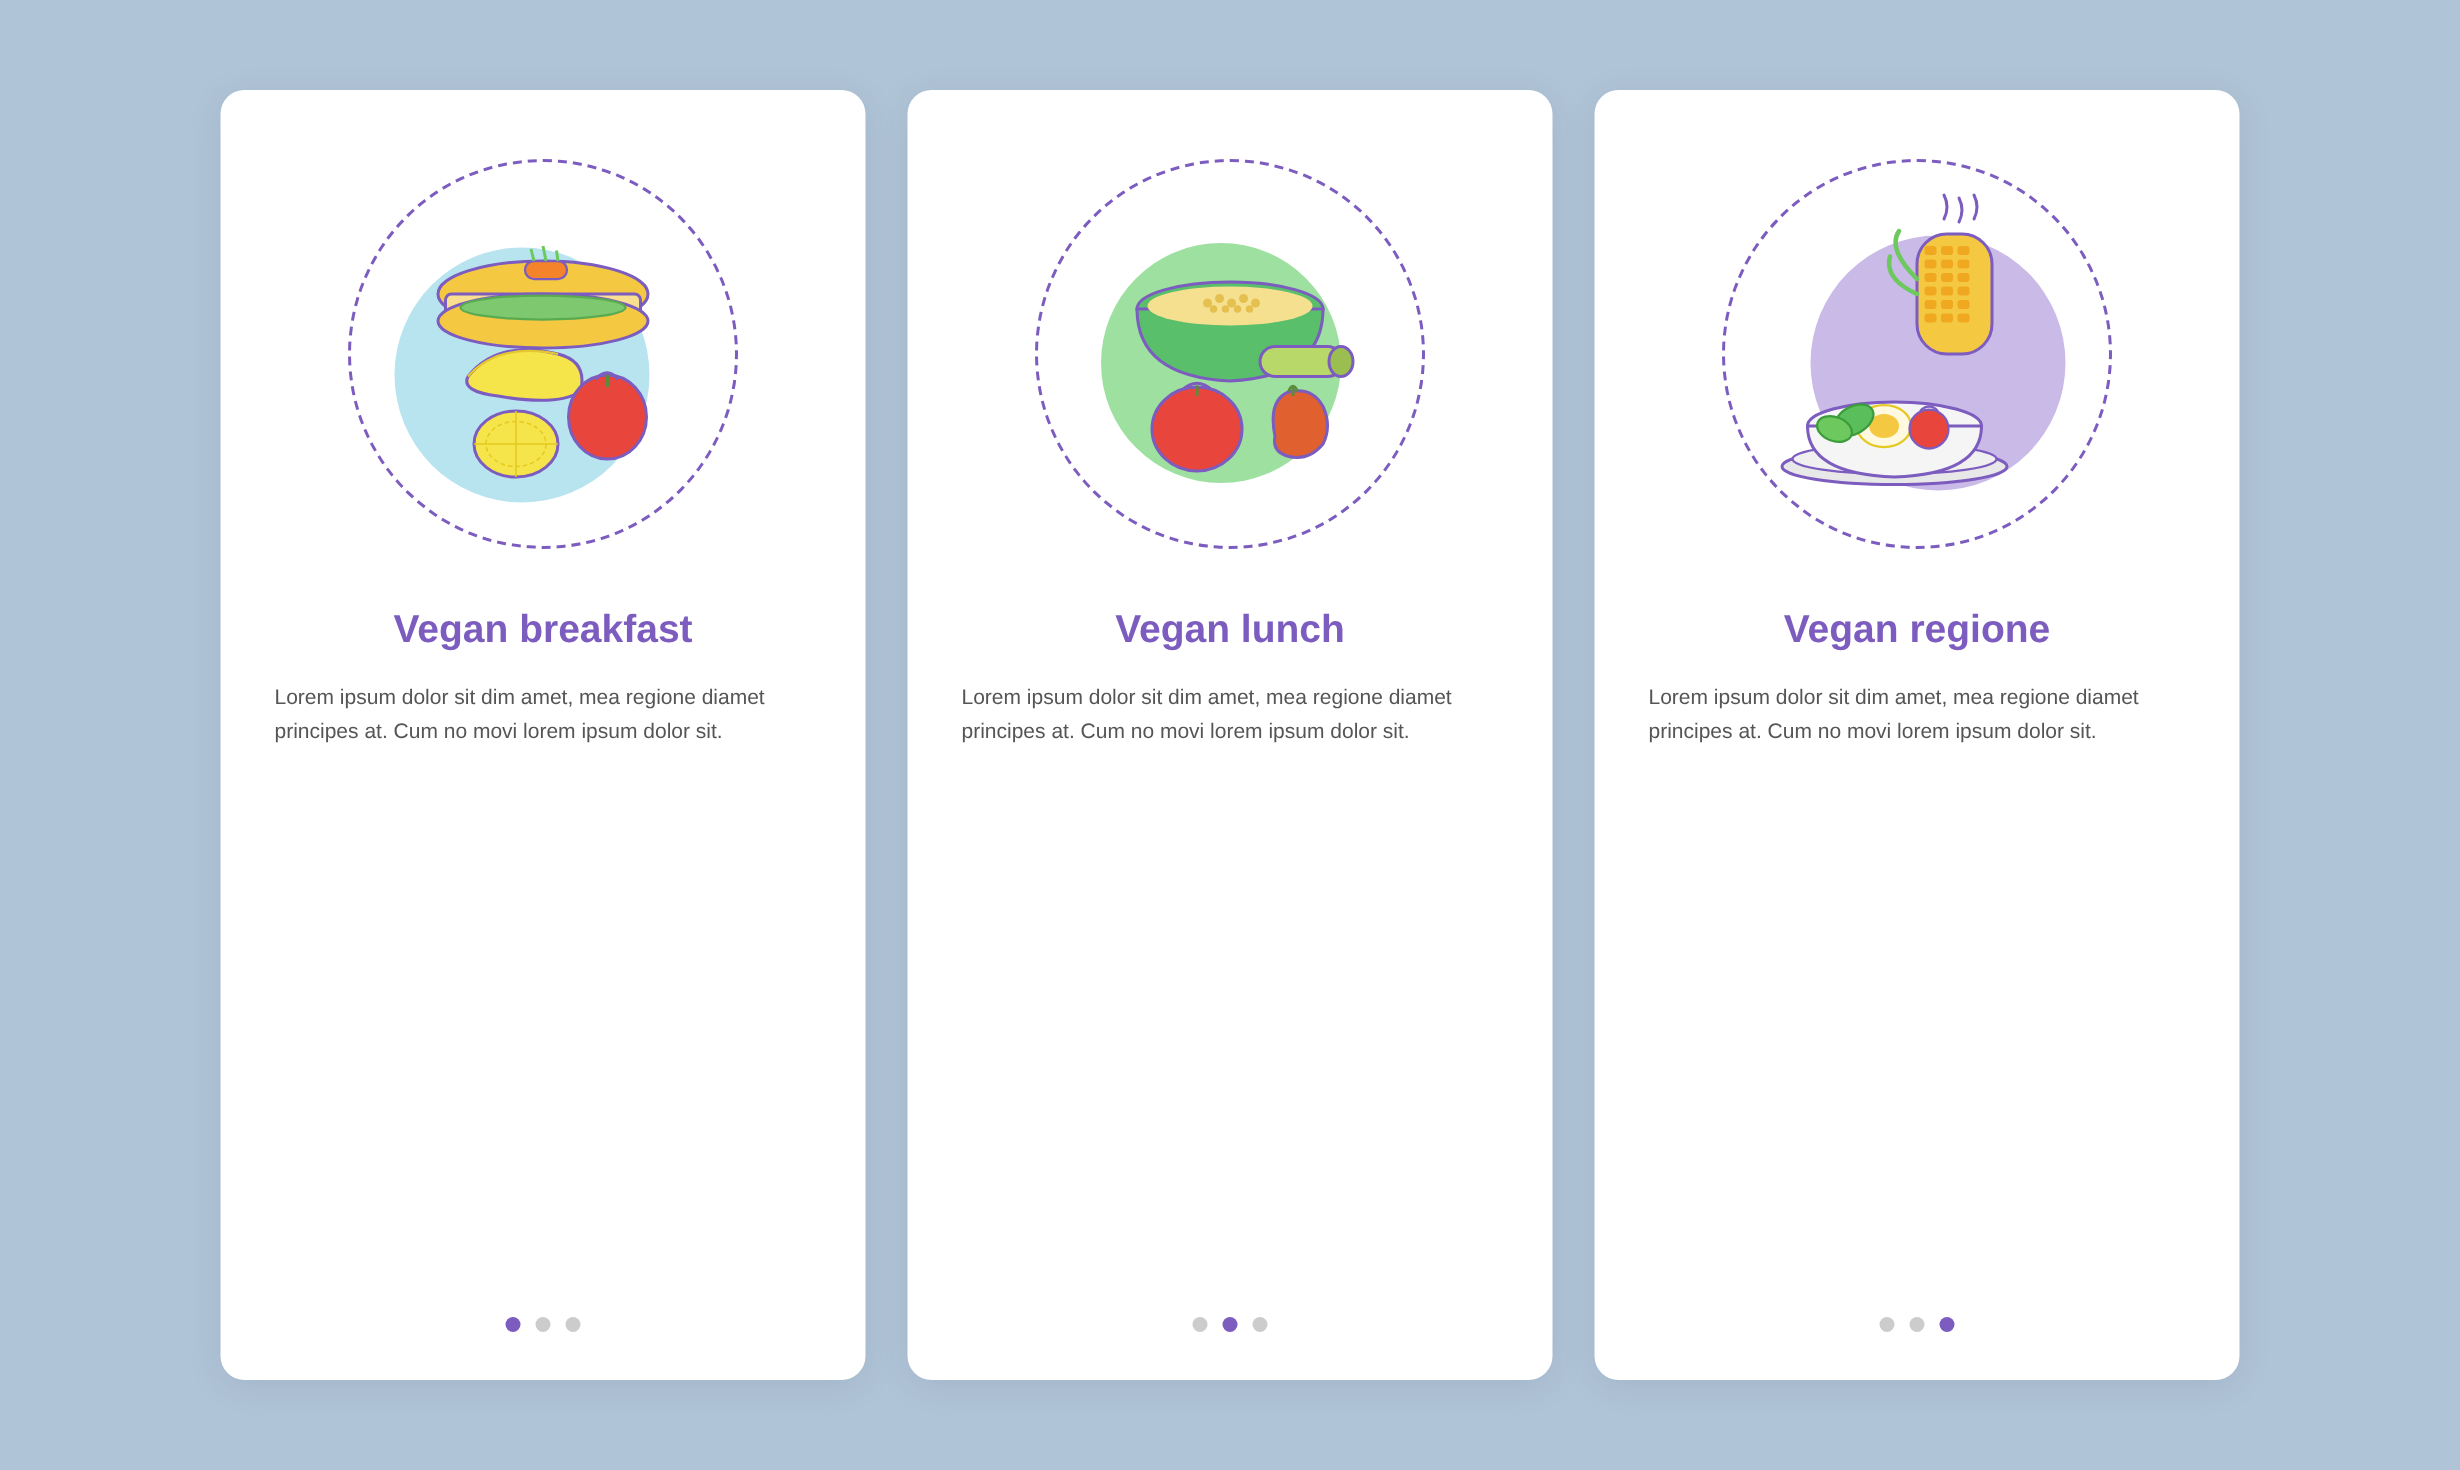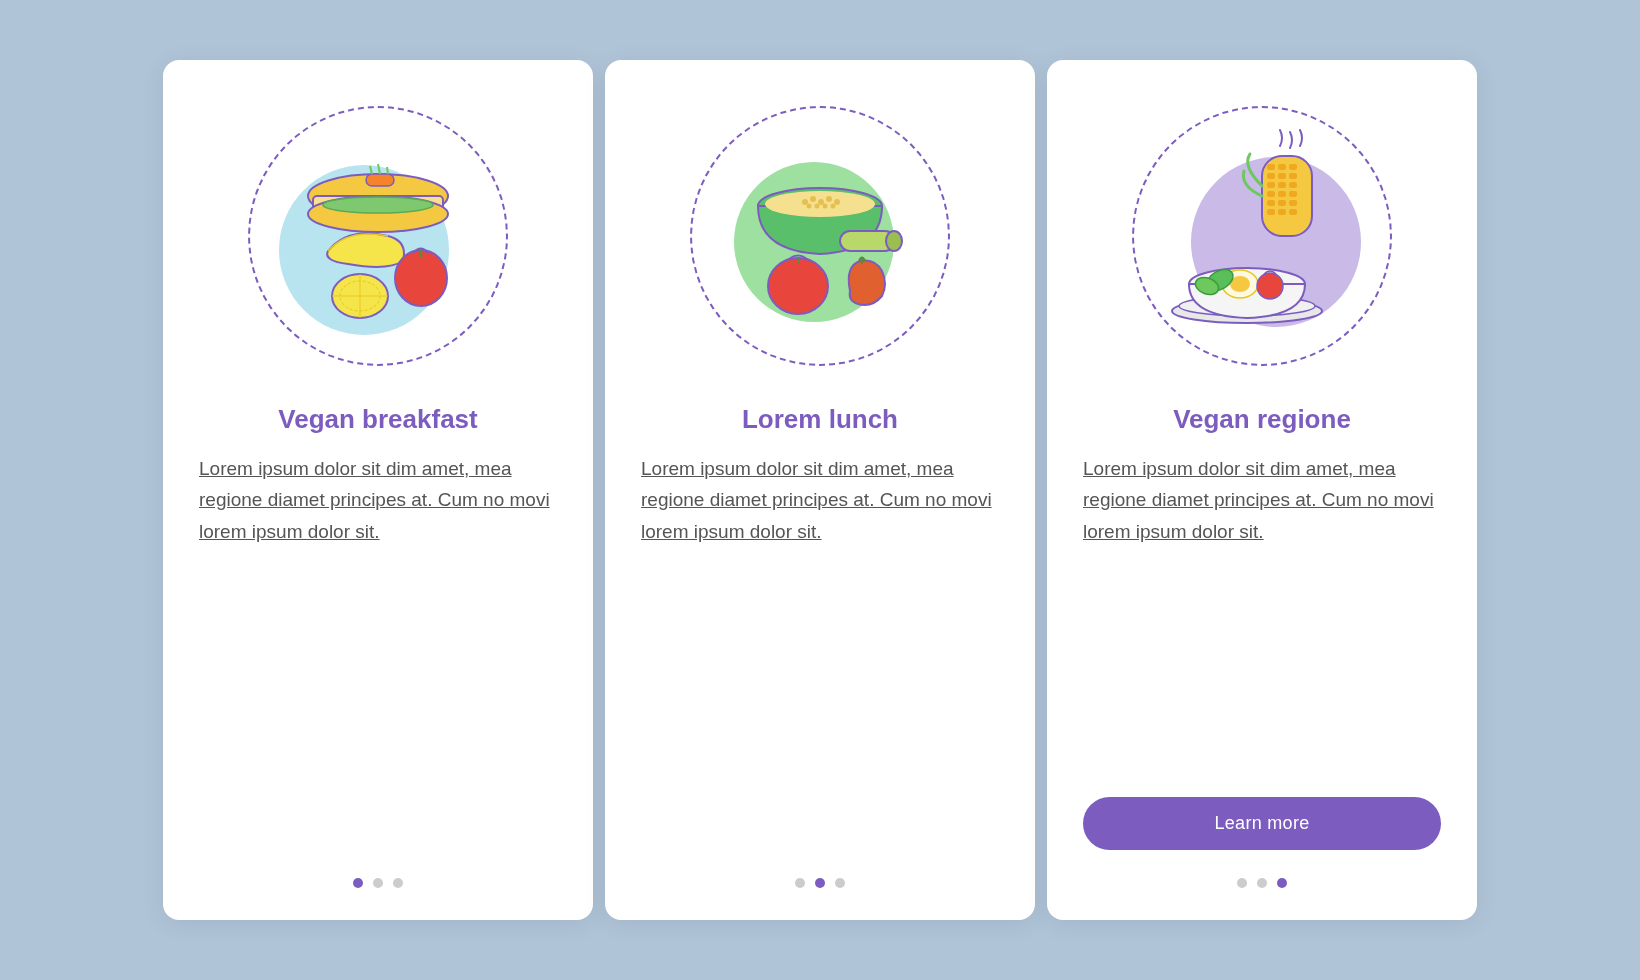--- a/index.html
+++ b/index.html
@@ -9,21 +9,21 @@
       height: 980px;
       background-color: #b0c4d8;
       display: flex;
       align-items: center;
       justify-content: center;
       font-family: 'Segoe UI', Arial, sans-serif;
     }
 
     .cards-container {
       display: flex;
-      gap: 12px;
+      gap: 28px;
       align-items: center;
       justify-content: center;
     }
 
     .card {
       background: #ffffff;
       border-radius: 16px;
       width: 430px;
       min-height: 860px;
       display: flex;
@@ -99,27 +99,26 @@
     .card-title {
       font-size: 26px;
       font-weight: 600;
       color: #7c5cbf;
       text-align: center;
       margin-bottom: 18px;
       margin-top: 8px;
     }
 
     .card-body {
-      font-size: 19px;
+      font-size: 14px;
       color: #555;
       line-height: 1.65;
       text-align: left;
       width: 100%;
       flex: 1;
-      text-decoration: underline;
     }
 
     .dots-row {
       display: flex;
       gap: 10px;
       justify-content: center;
       margin-top: 28px;
     }
 
     .dot {
@@ -222,21 +221,21 @@
         <ellipse cx="108" cy="180" rx="30" ry="28" fill="#e8453c" stroke="#7c5cbf" stroke-width="2"></ellipse>
         <path d="M98 154 Q108 145 118 154" fill="none" stroke="#7c5cbf" stroke-width="2"></path>
         <line x1="108" y1="151" x2="108" y2="158" stroke="#5a8c3a" stroke-width="2"></line>
 
         <path d="M160 185 Q155 160 170 155 Q185 152 192 165 Q198 178 192 190 Q182 202 168 198 Q158 195 160 185Z" fill="#e06030" stroke="#7c5cbf" stroke-width="2"></path>
         <path d="M169 155 Q172 148 175 155" fill="none" stroke="#5a8c3a" stroke-width="2"></path>
         <line x1="172" y1="151" x2="172" y2="158" stroke="#5a8c3a" stroke-width="2"></line>
       </svg>
     </div>
 
-    <div class="card-title">Lorem lunch</div>
+    <div class="card-title">Vegan lunch</div>
     <div class="card-body">Lorem ipsum dolor sit dim amet, mea regione diamet principes at. Cum no movi lorem ipsum dolor sit.</div>
 
     <div class="dots-row">
       <div class="dot"></div>
       <div class="dot active"></div>
       <div class="dot"></div>
     </div>
   </div>
 
   <div class="card">
@@ -287,21 +286,20 @@
         <path d="M132 168 Q138 162 144 168" fill="none" stroke="#7c5cbf" stroke-width="1.5"></path>
 
         <ellipse cx="88" cy="174" rx="14" ry="9" fill="#5abf5a" stroke="#3a9c3a" stroke-width="1.5" transform="rotate(-30 88 174)"></ellipse>
         <ellipse cx="75" cy="180" rx="12" ry="8" fill="#6dc85e" stroke="#3a9c3a" stroke-width="1.5" transform="rotate(20 75 180)"></ellipse>
       </svg>
     </div>
 
     <div class="card-title">Vegan regione</div>
     <div class="card-body">Lorem ipsum dolor sit dim amet, mea regione diamet principes at. Cum no movi lorem ipsum dolor sit.</div>
 
-    <button class="learn-more-btn">Learn more</button>
 
     <div class="dots-row">
       <div class="dot"></div>
       <div class="dot"></div>
       <div class="dot active"></div>
     </div>
   </div>
 
 </div>
 

